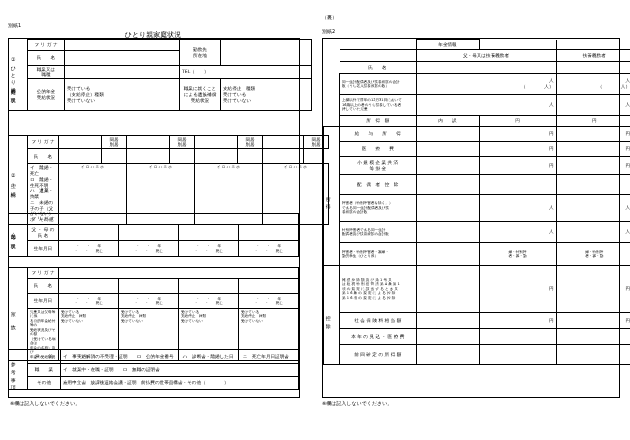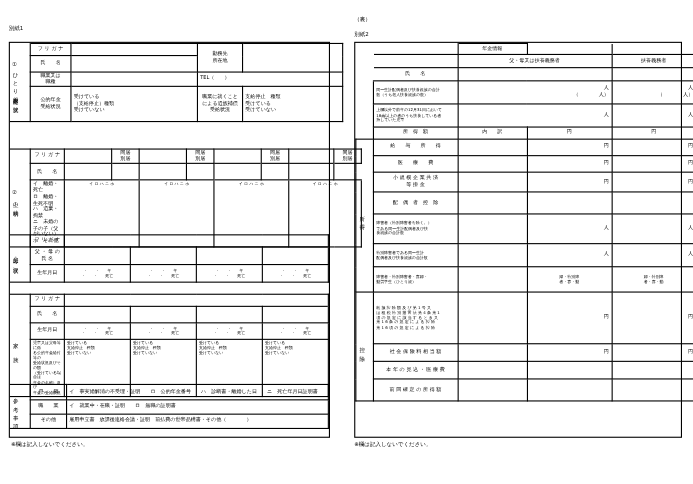--- a/index.html
+++ b/index.html
@@ -27,20 +27,21 @@
   
   #right-box{position:absolute;left:322px;top:38px;width:296px;height:358px;border:0.8px solid #000;}
   .cellpad{padding:1px 2px;}
 </style>
 </head>
 <body>
 
 <div class="page">
 
   <div class="lbl" style="left:8px;top:22px;">別紙1</div>
+  <div id="left-title">ひとり親家庭状況</div>
 
   <div id="left-box">
 
     <table style="position:absolute;left:0;top:0;width:290px;">
       <tbody>
           <tr>
         <td rowspan="4" style="width:16px;height:14px;" class="nbl nbt">
           <div class="vert">①ひとり親家庭の状況</div>
         </td>
         <td style="width:34px;height:9px;">フ リ ガ ナ</td>

